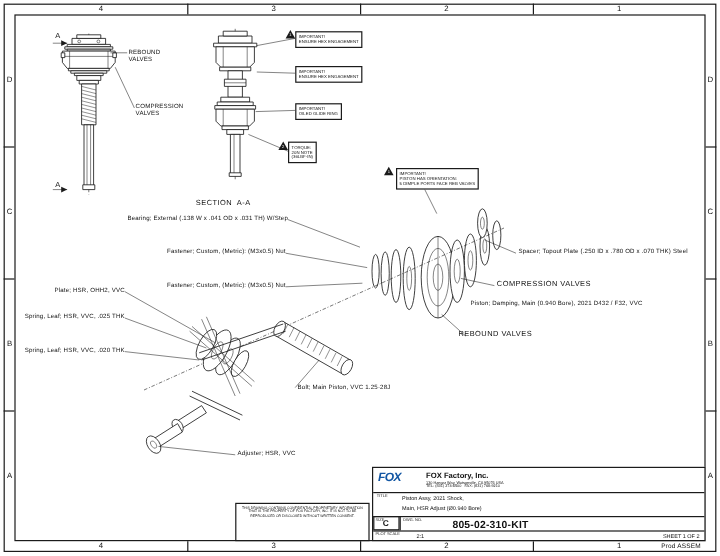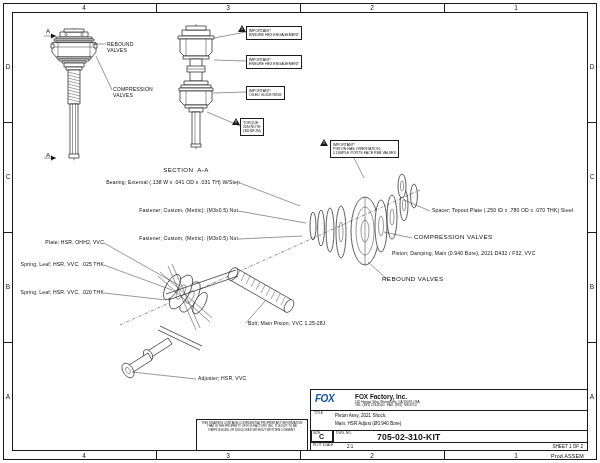--- a/index.html
+++ b/index.html
@@ -333,21 +333,21 @@
     <div class="cell" style="left:24px;top:23px;">Piston Assy, 2021 Shock,</div>
     <div class="cell" style="left:24px;top:31px;">Main, HSR Adjust (Ø0.940 Bore)</div>
 
     <div class="row" style="top:40px;"></div>
 
     <div class="sizebox" style="left:0;top:40px;width:22px;height:12px;"></div>
     <div class="cell tiny" style="left:2px;top:40.5px;">SIZE</div>
     <div class="cell" style="left:8px;top:44px;font-size:7px;font-weight:bold;">C</div>
 
     <div class="cell tiny" style="left:25px;top:40.5px;">DWG. NO.</div>
-    <div class="dwgnum" style="left:66px;top:42px;">705-02-310-KIT</div>
+    <div class="dwgnum" style="left:66px;top:42px;">805-02-310-KIT</div>
 
     <div class="row" style="top:52px;"></div>
 
     <div class="cell tiny" style="left:2px;top:53px;">PLOT SCALE</div>
     <div class="cell" style="left:36px;top:53.5px;">2:1</div>
     <div class="cell" style="right:4px;top:53.5px;left:auto;">SHEET 1 OF 2</div>
 
     <div class="sizebox" style="left:22px;top:40px;width:0;height:12px;border-width:0 0 0 1px;"></div>
   </div>
 

